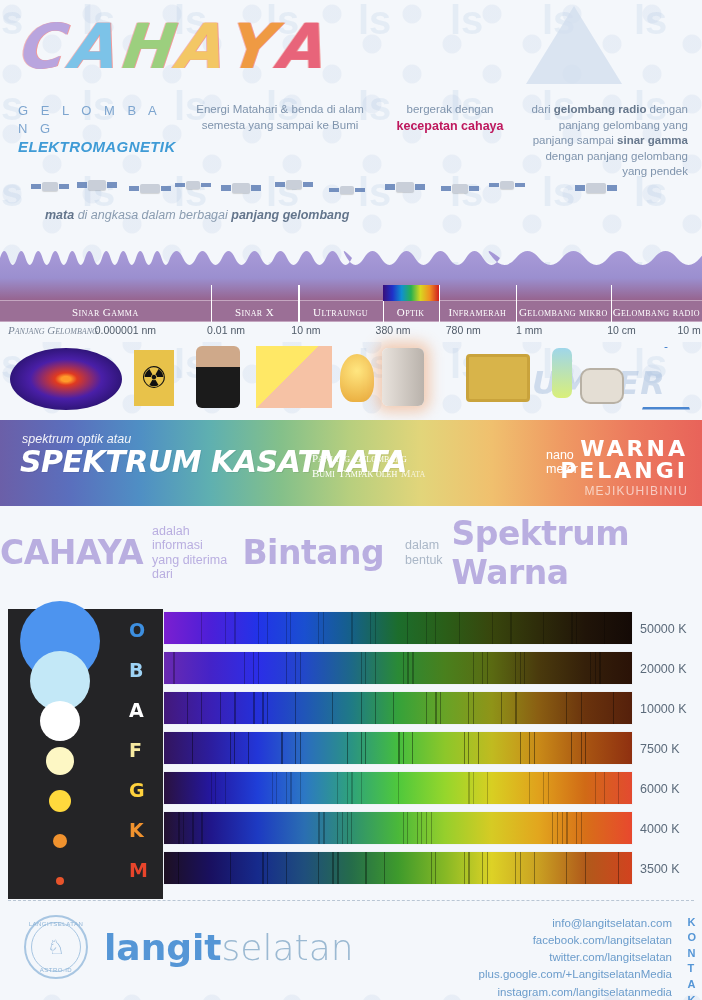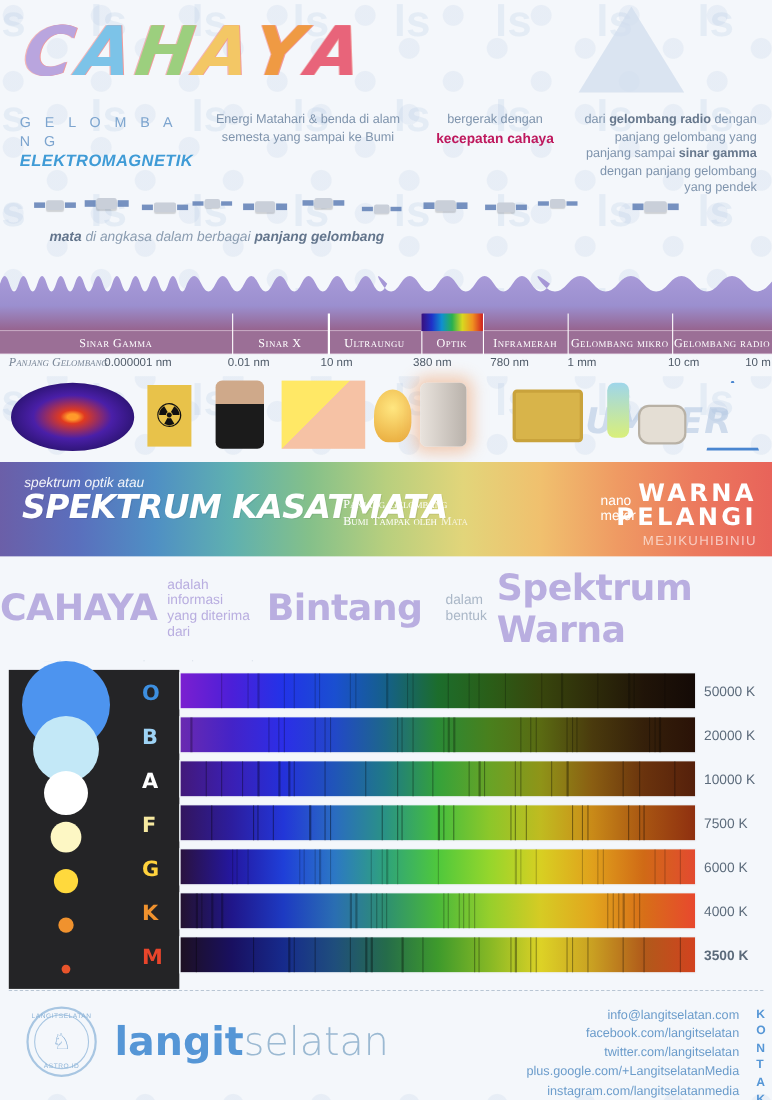--- a/index.html
+++ b/index.html
@@ -636,21 +636,21 @@
           <div style="position: absolute; left: 90%; top: 0px; bottom: 0px; width: 0.9px; background: rgba(0, 0, 0, 0.34);"></div>
           <div style="position: absolute; left: 47%; top: 0px; bottom: 0px; width: 0.9px; background: rgba(0, 0, 0, 0.34);"></div>
           <div style="position: absolute; left: 65%; top: 0px; bottom: 0px; width: 1.6px; background: rgba(0, 0, 0, 0.34);"></div>
           <div style="position: absolute; left: 22%; top: 0px; bottom: 0px; width: 0.9px; background: rgba(0, 0, 0, 0.34);"></div>
           <div style="position: absolute; left: 58%; top: 0px; bottom: 0px; width: 0.9px; background: rgba(0, 0, 0, 0.34);"></div>
           <div style="position: absolute; left: 76%; top: 0px; bottom: 0px; width: 1.6px; background: rgba(0, 0, 0, 0.34);"></div>
           <div style="position: absolute; left: 33%; top: 0px; bottom: 0px; width: 0.9px; background: rgba(0, 0, 0, 0.34);"></div>
           <div style="position: absolute; left: 69%; top: 0px; bottom: 0px; width: 0.9px; background: rgba(0, 0, 0, 0.34);"></div>
           <div style="position: absolute; left: 26%; top: 0px; bottom: 0px; width: 1.6px; background: rgba(0, 0, 0, 0.34);"></div>
         </div>
-        <div class="temp" style="top: 261px; font-weight: bold;">3500 K</div>
+        <div class="temp" style="top: 261px;">3500 K</div>
       </div>
     <div class="chart-rule"></div>
   </div>
 
   <div class="footer">
     <div class="logo-seal">
       <div class="inner"></div>
       <div class="seal-txt">
         <div class="seal-top">LANGITSELATAN</div>
         <div class="seal-bot">ASTRO.ID</div>

